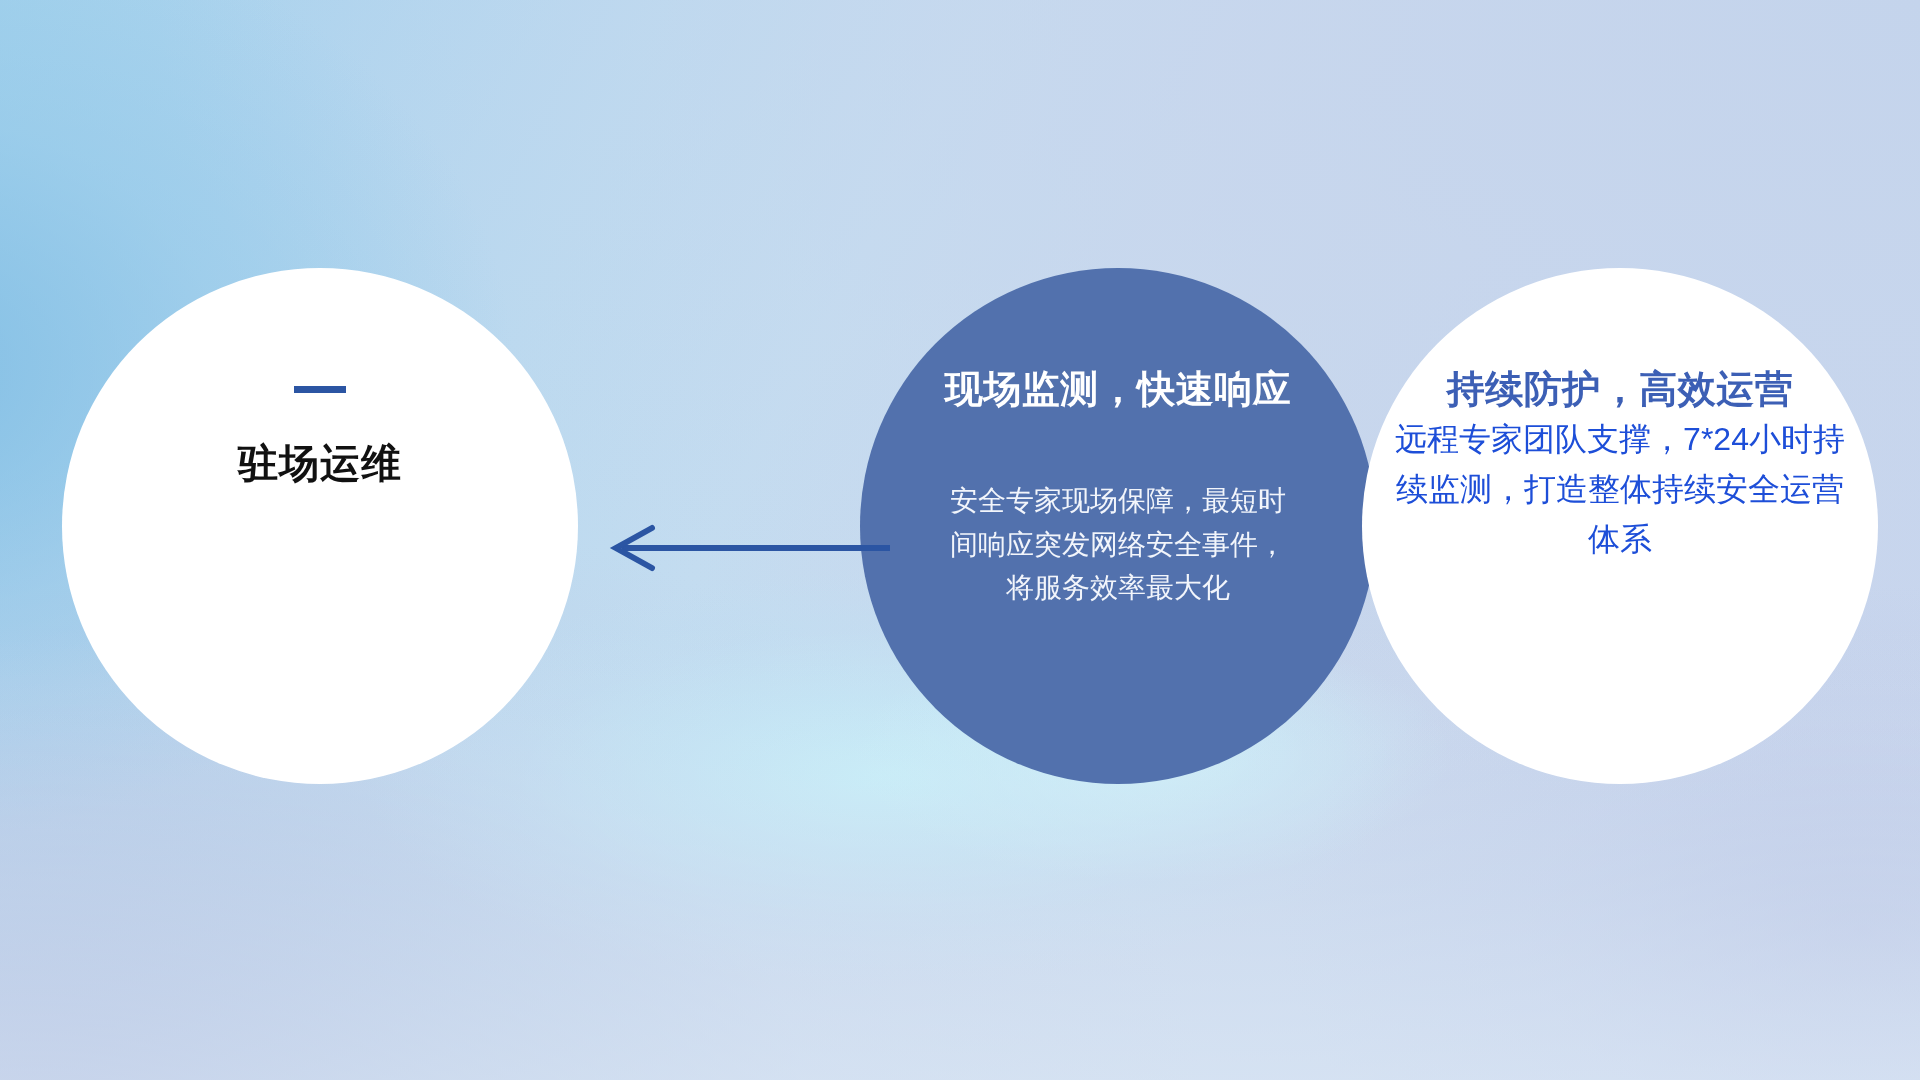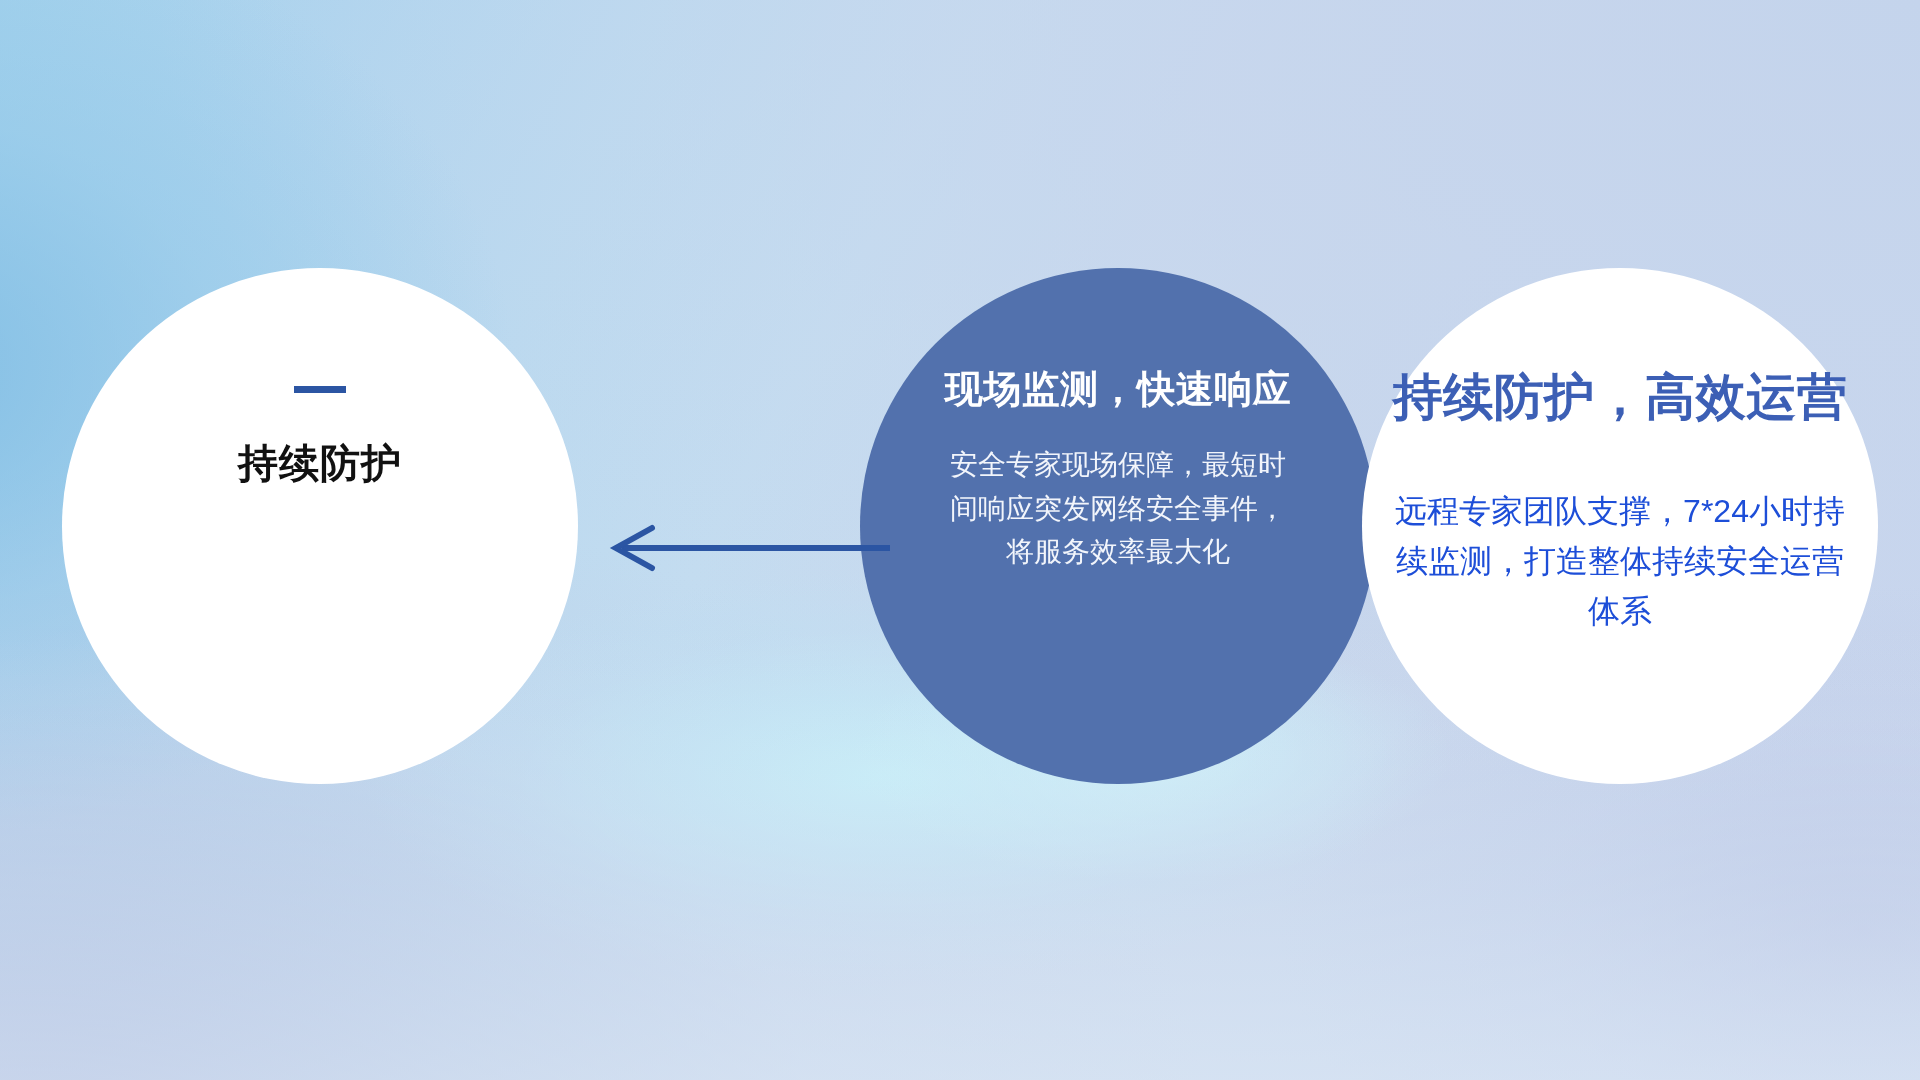--- a/index.html
+++ b/index.html
@@ -174,21 +174,21 @@
     display: flex;
     flex-direction: column;
     align-items: center;
   }
   #mid-title {
     color: #ffffff;
     font-weight: 700;
     font-size: 38px;
     letter-spacing: 0.5px;
     white-space: nowrap;
-    margin-bottom: 28px;
+    margin-bottom: 64px;
   }
   #mid-body {
     color: #f2f5fb;
     font-size: 28px;
     line-height: 1.56;
     text-align: center;
     width: 352px;
     font-weight: 400;
   }
 
@@ -201,24 +201,23 @@
     height: 516px;
     box-sizing: border-box;
     padding: 96px 22px 0 22px;
     display: flex;
     flex-direction: column;
     align-items: center;
   }
   #right-title {
     color: #3c5fb5;
     font-weight: 700;
-    font-size: 50px;
+    font-size: 38px;
     letter-spacing: 0.5px;
     white-space: nowrap;
-    margin-bottom: 56px;
   }
   #right-body {
     color: #1d4ed8;
     font-size: 32px;
     line-height: 1.56;
     text-align: center;
     width: 452px;
     font-weight: 400;
   }
 </style>
@@ -240,21 +239,21 @@
   <div id="circle-mid" class="circle circle-dark"></div>
   <div id="circle-right" class="circle circle-white"></div>
 
   <svg id="arrow" viewBox="0 0 290 52">
     <line x1="290" y1="26" x2="22" y2="26" stroke="#2b55a3" stroke-width="6"></line>
     <polyline points="52,6 16,26 52,46" fill="none" stroke="#2b55a3" stroke-width="6" stroke-linecap="round" stroke-linejoin="miter"></polyline>
   </svg>
 
   <div id="left-content">
     <div id="left-dash"></div>
-    <div class="left-line">持续防护</div>
+    <div class="left-line">驻场运维</div>
   </div>
 
   <div id="mid-content">
     <div id="mid-title">现场监测，快速响应</div>
     <div id="mid-body">安全专家现场保障，最短时间响应突发网络安全事件，将服务效率最大化</div>
   </div>
 
   <div id="right-content">
     <div id="right-title">持续防护，高效运营</div>
     <div id="right-body">远程专家团队支撑，7*24小时持续监测，打造整体持续安全运营体系</div>

